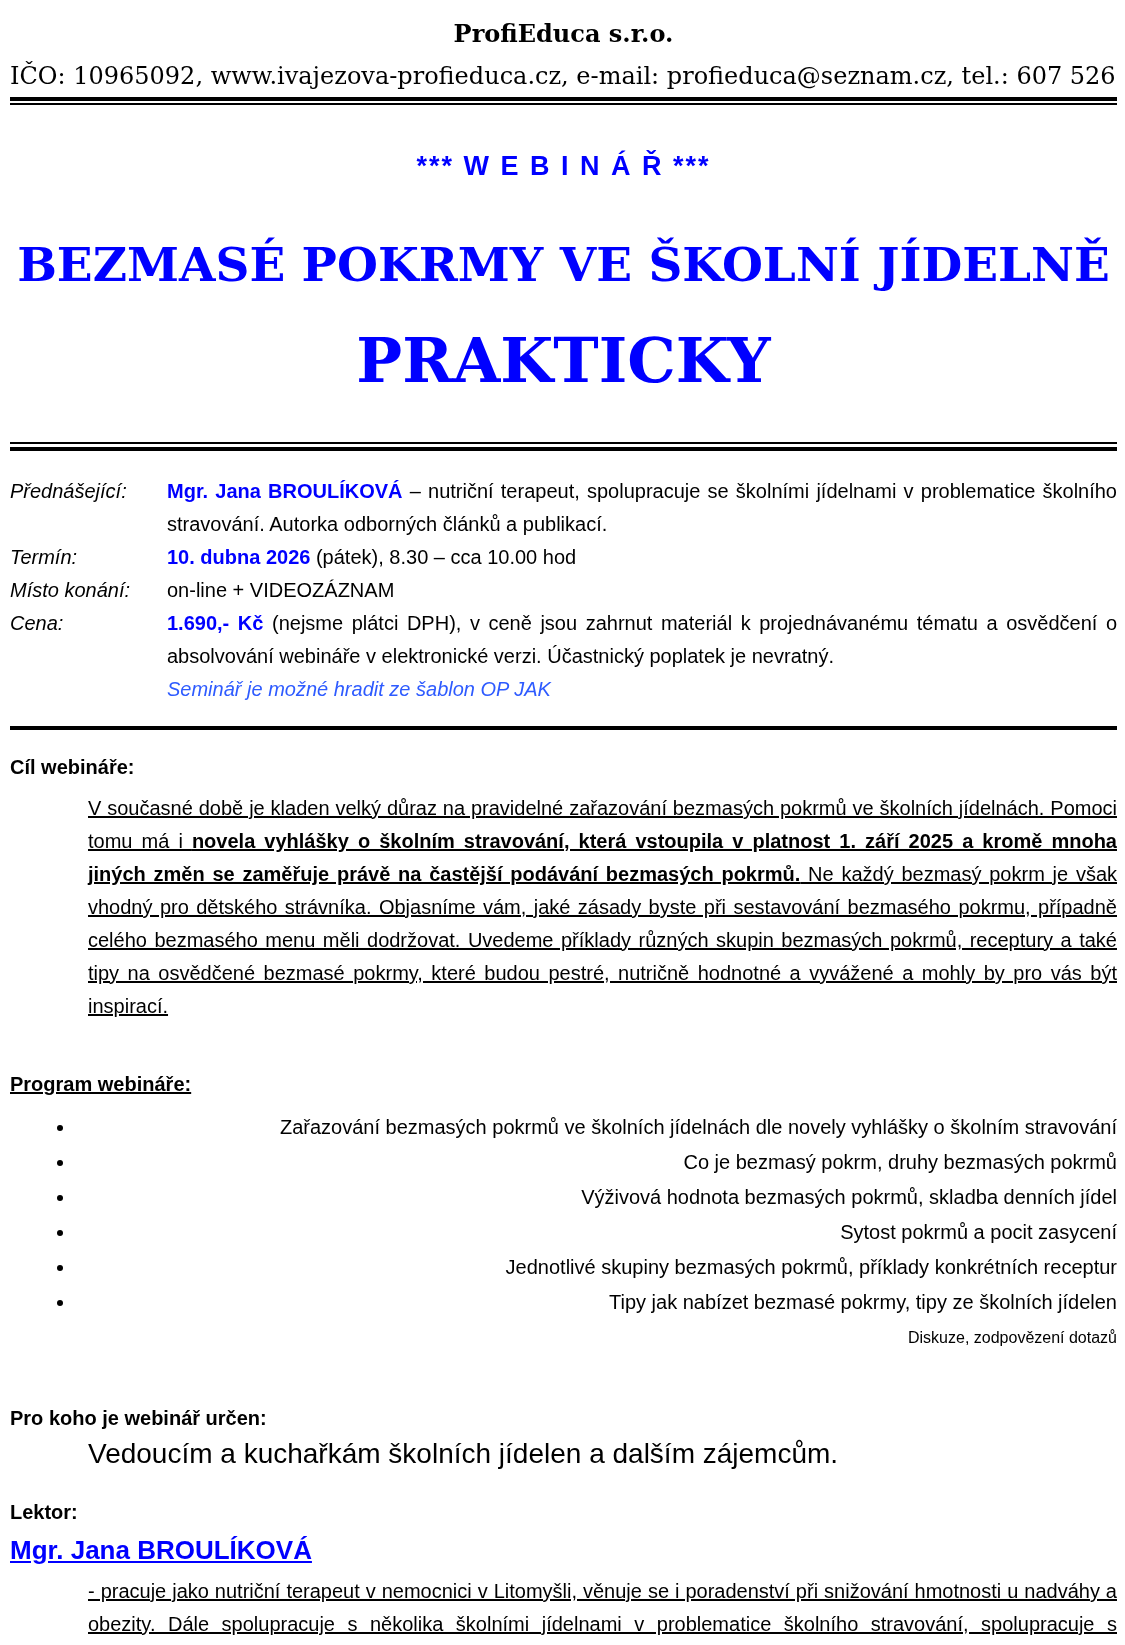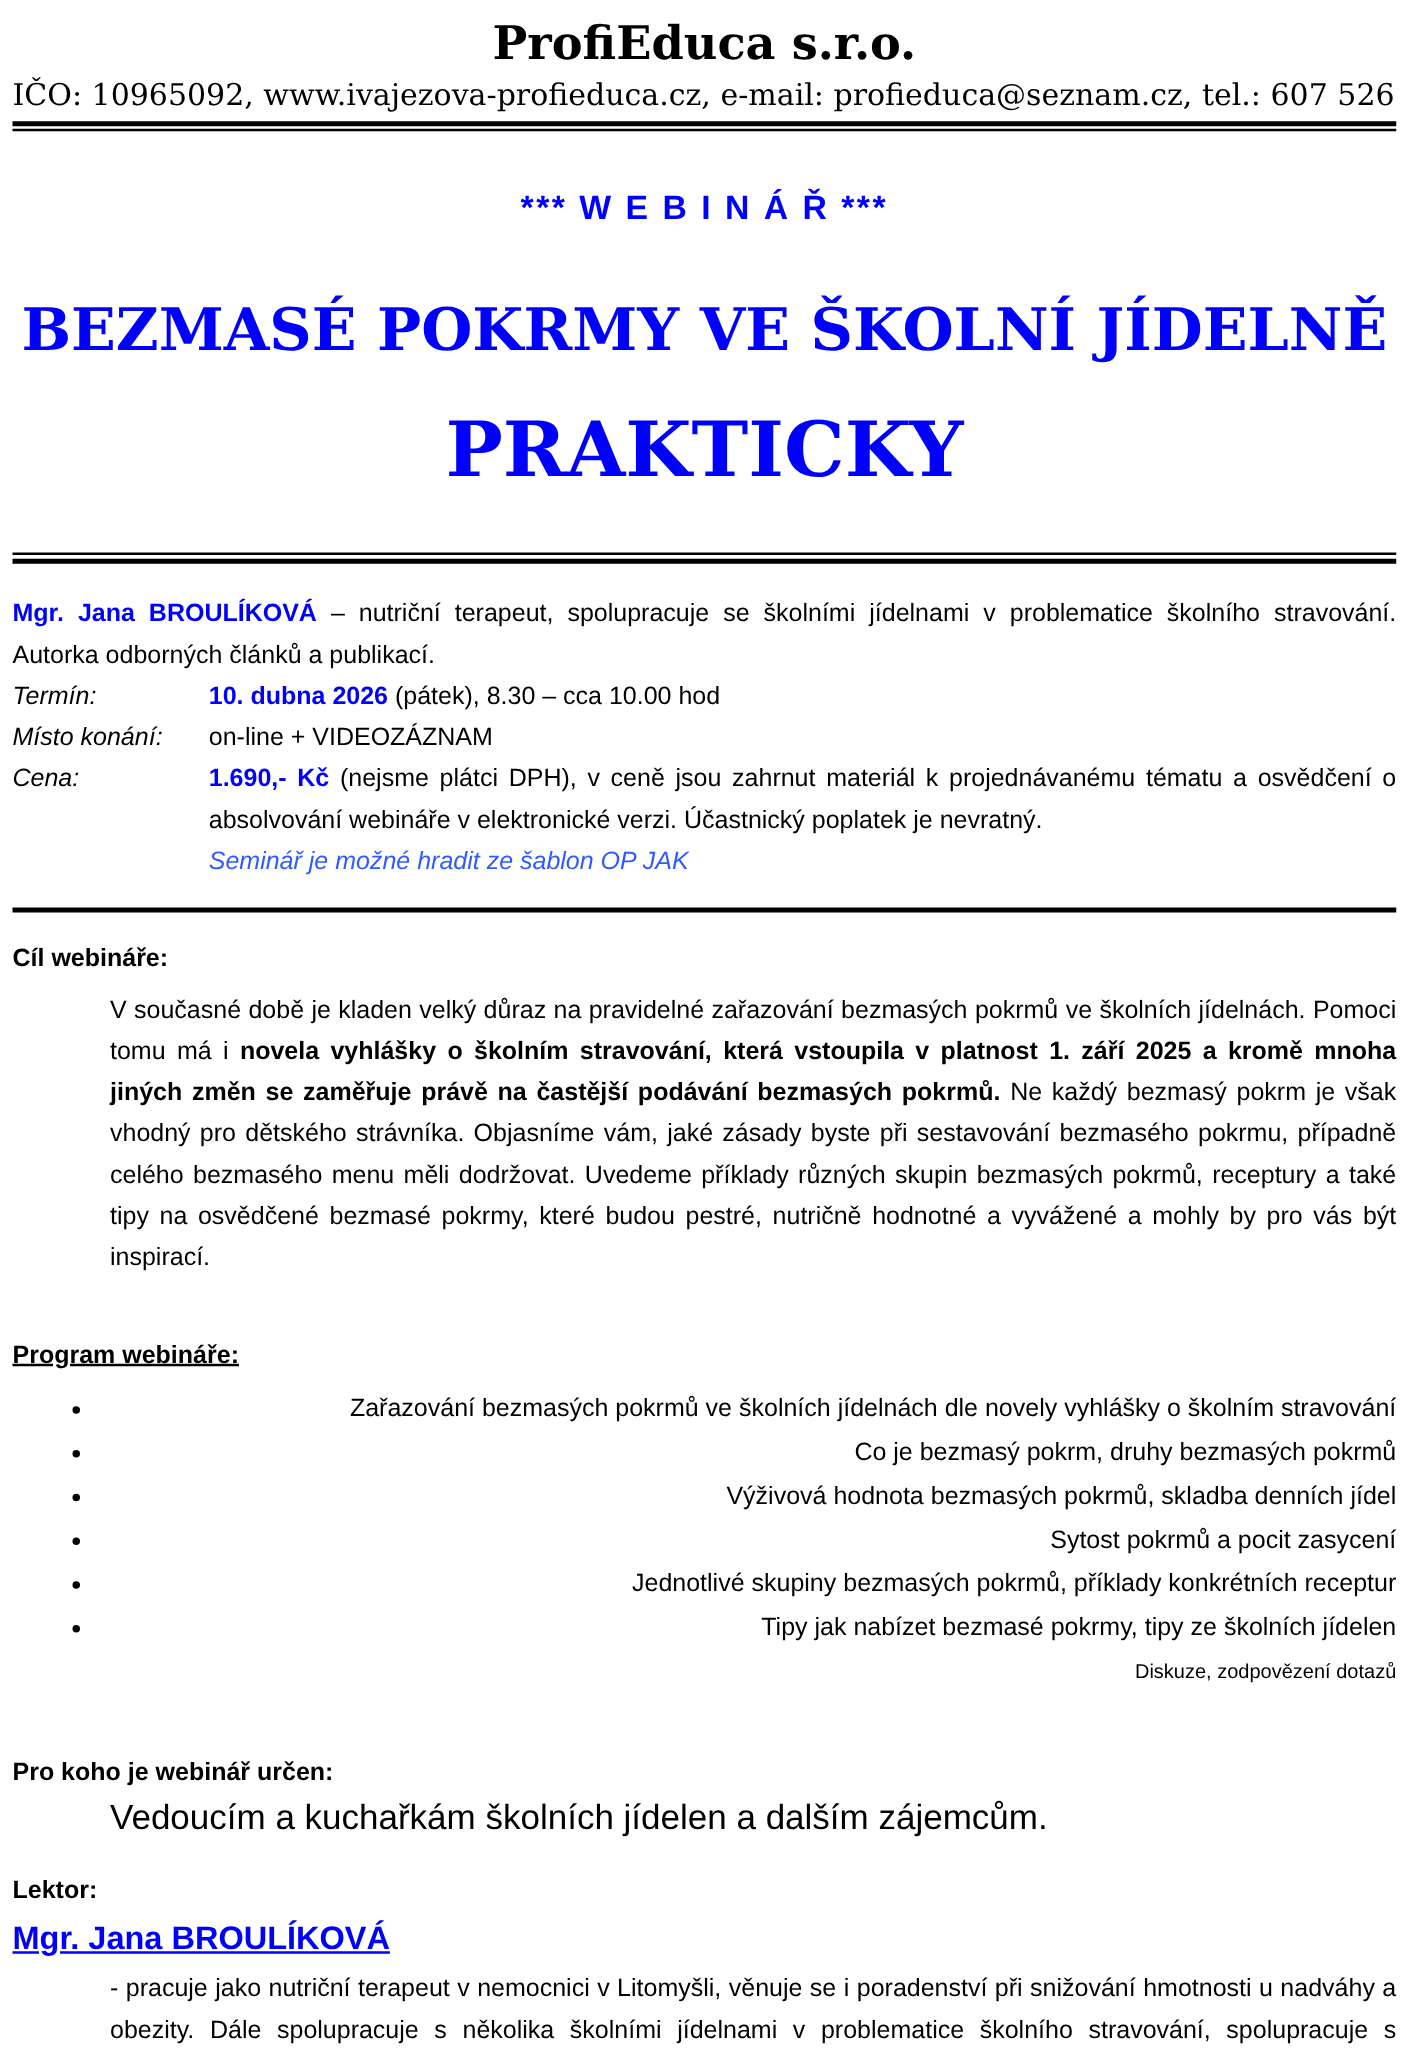--- a/index.html
+++ b/index.html
@@ -7,21 +7,21 @@
     width: 1125px; height: 1645px; overflow: hidden;
     font-family: "Liberation Sans", sans-serif;
     color: var(--text, #000000);
     -webkit-font-smoothing: antialiased;
   }
   .page { width: 1125px; height: 1645px; box-sizing: border-box; padding: 0 8px 0 10px; }
 
   
   .company {
     margin-top: 14px; text-align: center;
-    font-family: "DejaVu Serif", serif; font-weight: bold; font-size: 37px; line-height: 40px;
+    font-family: "DejaVu Serif", serif; font-weight: bold; font-size: 24px; line-height: 40px;
   }
   .contact {
     margin-top: 8px; text-align: center;
     font-family: "DejaVu Serif", serif; font-size: 24px; line-height: 28px; white-space: nowrap;
   }
   .rule-double-a { margin-top: 7px; height: 2px; border-top: 4px solid #000; border-bottom: 2px solid #000; }
   .rule-double-b { margin-top: 53px; height: 3px; border-top: 2px solid #000; border-bottom: 4px solid #000; }
   .rule-single   { margin-top: 20px; border-top: 4px solid #000; }
 
   .banner {
@@ -41,21 +41,21 @@
   .info-row { display: flex; }
   .info-label { flex: none; width: 157px; font-style: italic; }
   .info-value { flex: 1; text-align: justify; }
   .blue-bold { color: var(--accent, #0000ff); font-weight: bold; }
   .note { color: var(--note, #2e5bff); font-style: italic; }
 
   
   .h-sec { font-weight: bold; font-size: 20px; line-height: 33px; margin: 0; }
   .underlined { text-decoration: underline; }
   .goal-head { margin-top: 21px; }
-  .para { margin: 8px 0 0 78px; font-size: 20px; line-height: 33px; text-align: justify; }
+  .para { margin: 8px 0 0 78px; font-size: 20px; line-height: 33px; text-align: justify; text-decoration: underline; }
   .para .bold { font-weight: bold; }
 
   .program-head { margin-top: 45px; }
   ul.program { margin: 10px 0 0 0; padding: 0 0 0 66px; font-size: 20px; line-height: 33px; text-align: right; }
   ul.program li { padding-left: 12px; margin-bottom: 2px; }
   .closing { font-size: 16px; line-height: 33px; margin-top: 0; text-align: right; }
 
   .audience-head { margin-top: 48px; }
   .audience-text { margin: 2px 0 0 78px; font-size: 28px; line-height: 33px; }
 
@@ -80,20 +80,21 @@
 
   <div class="doc-title">
     <div class="t1">BEZMASÉ POKRMY VE ŠKOLNÍ JÍDELNĚ</div>
     <div class="t2">PRAKTICKY</div>
   </div>
 
   <div class="rule-double-b"></div>
 
   <div class="info">
     <div class="info-row">
+      <div class="info-label">Přednášející:</div>
       <div class="info-value"><span class="blue-bold">Mgr. Jana BROULÍKOVÁ</span><span> – nutriční terapeut, spolupracuje se školními jídelnami v problematice školního stravování. Autorka odborných článků a publikací.</span></div>
     </div>
     <div class="info-row">
       <div class="info-label">Termín:</div>
       <div class="info-value"><span class="blue-bold">10. dubna 2026</span><span> (pátek), 8.30 – cca 10.00 hod</span></div>
     </div>
     <div class="info-row">
       <div class="info-label">Místo konání:</div>
       <div class="info-value"><span>on-line + VIDEOZÁZNAM</span></div>
     </div>

